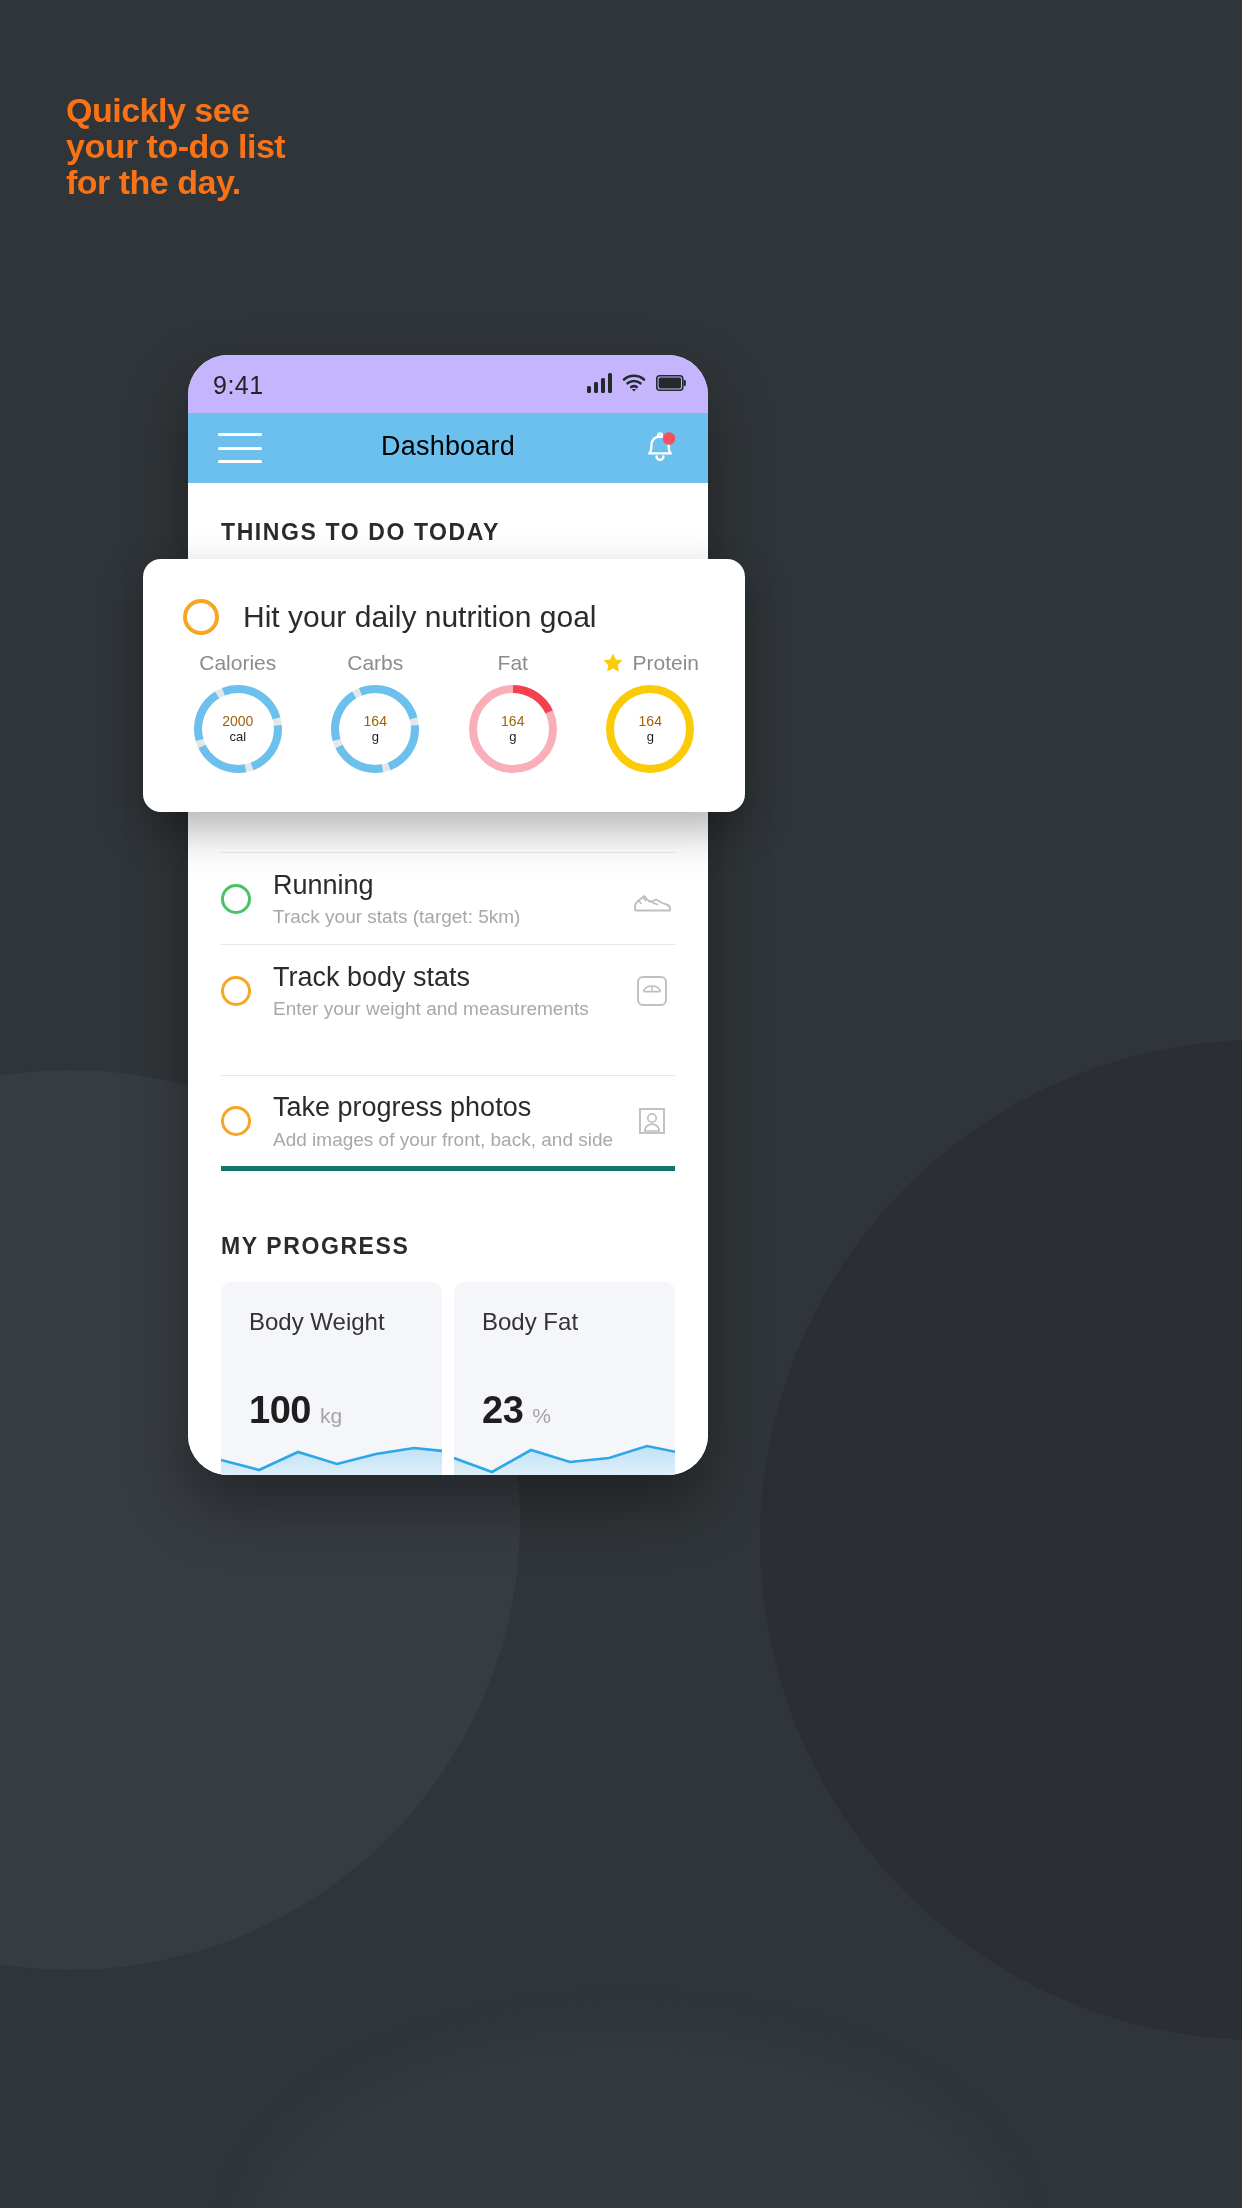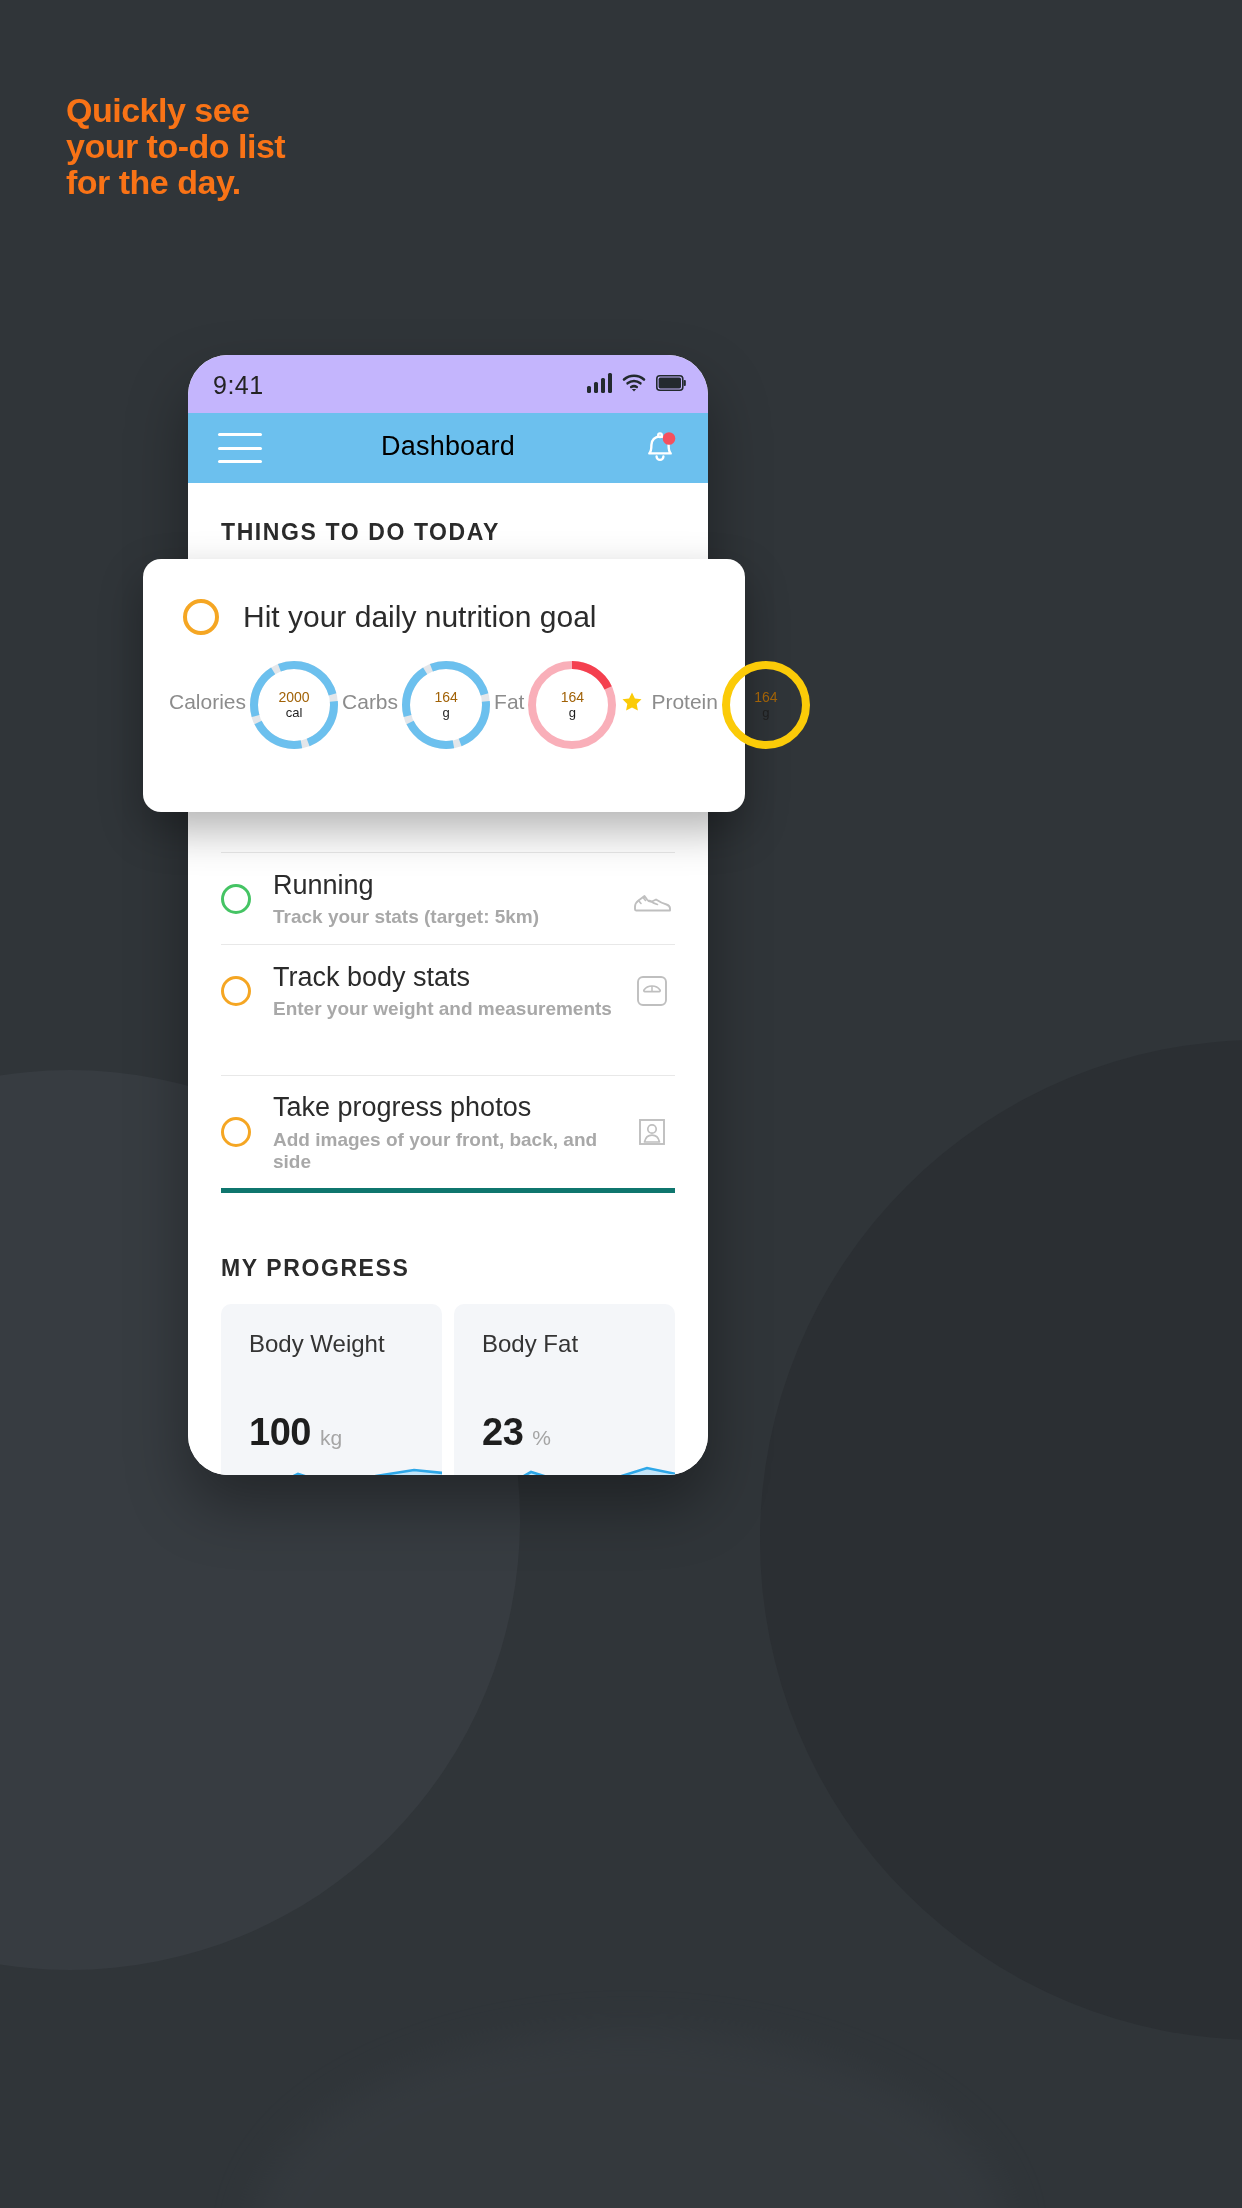--- a/index.html
+++ b/index.html
@@ -96,21 +96,21 @@
     padding:15px 0 15px 0; min-height:92px;
   }
   .todo-row:last-child { border-bottom:5px solid #0f766e;margin-top:39px; }
   .ring-check {
     width:30px; height:30px; border-radius:50%;
     border:3.5px solid #F5A623; flex:0 0 auto; margin-right:22px;
   }
   .ring-check.green { border-color:#45C464; }
   .todo-text { flex:1 1 auto; }
   .todo-title { font-size:27px; color:#2B2B2B; line-height:1.25; }
-  .todo-sub { font-size:19px; color:#A8A8A8; margin-top:4px;font-weight:bold; }
+  .todo-sub { font-size:19px; color:#A8A8A8; margin-top:4px; }
   .todo-icon { flex:0 0 auto; width:46px; height:46px; color:#BFBFBF; }
 
   
   #progress-title { padding-top:62px; }
   #progress-grid {
     display:flex; gap:12px; padding:22px 33px 0 33px;
   }
   .prog-card {
     flex:1 1 0; height:212px; background:#F4F6F9;
     border-radius:10px; position:relative; overflow:hidden;
@@ -128,21 +128,21 @@
     position:absolute; left:143px; top:559px;
     width:602px; height:253px;
     background:#fff; border-radius:18px;
     box-shadow:0 18px 44px rgba(0,0,0,.30);
     z-index:30;
   }
   #nutrition-head { display:flex; align-items:center; padding:40px 0 0 40px; }
   #nutrition-head .ring-check { width:36px; height:36px; border-width:4px; margin-right:24px; }
   #nutrition-title { font-size:30px; color:#2B2B2B; }
   #macros { display:flex; padding:16px 26px 0 26px; }
-  .macro { flex:1 1 0; display:flex; flex-direction:row; align-items:center; }
+  .macro { flex:1 1 0; display:flex; flex-direction:column; align-items:center; }
   .macro-label { font-size:21px; color:#8C8C8C; display:flex; align-items:center; gap:7px; }
   .macro-ring { position:relative; width:96px; height:96px; margin-top:6px; }
   .macro-ring svg { position:absolute; inset:0; }
   .macro-vals {
     position:absolute; inset:0; display:flex; flex-direction:column;
     justify-content:center; align-items:center; line-height:1.12;
   }
   .macro-num { font-size:14px; color:#a16207; }
   .macro-unit { font-size:13px; color:#1E1E1E; }
 </style>

